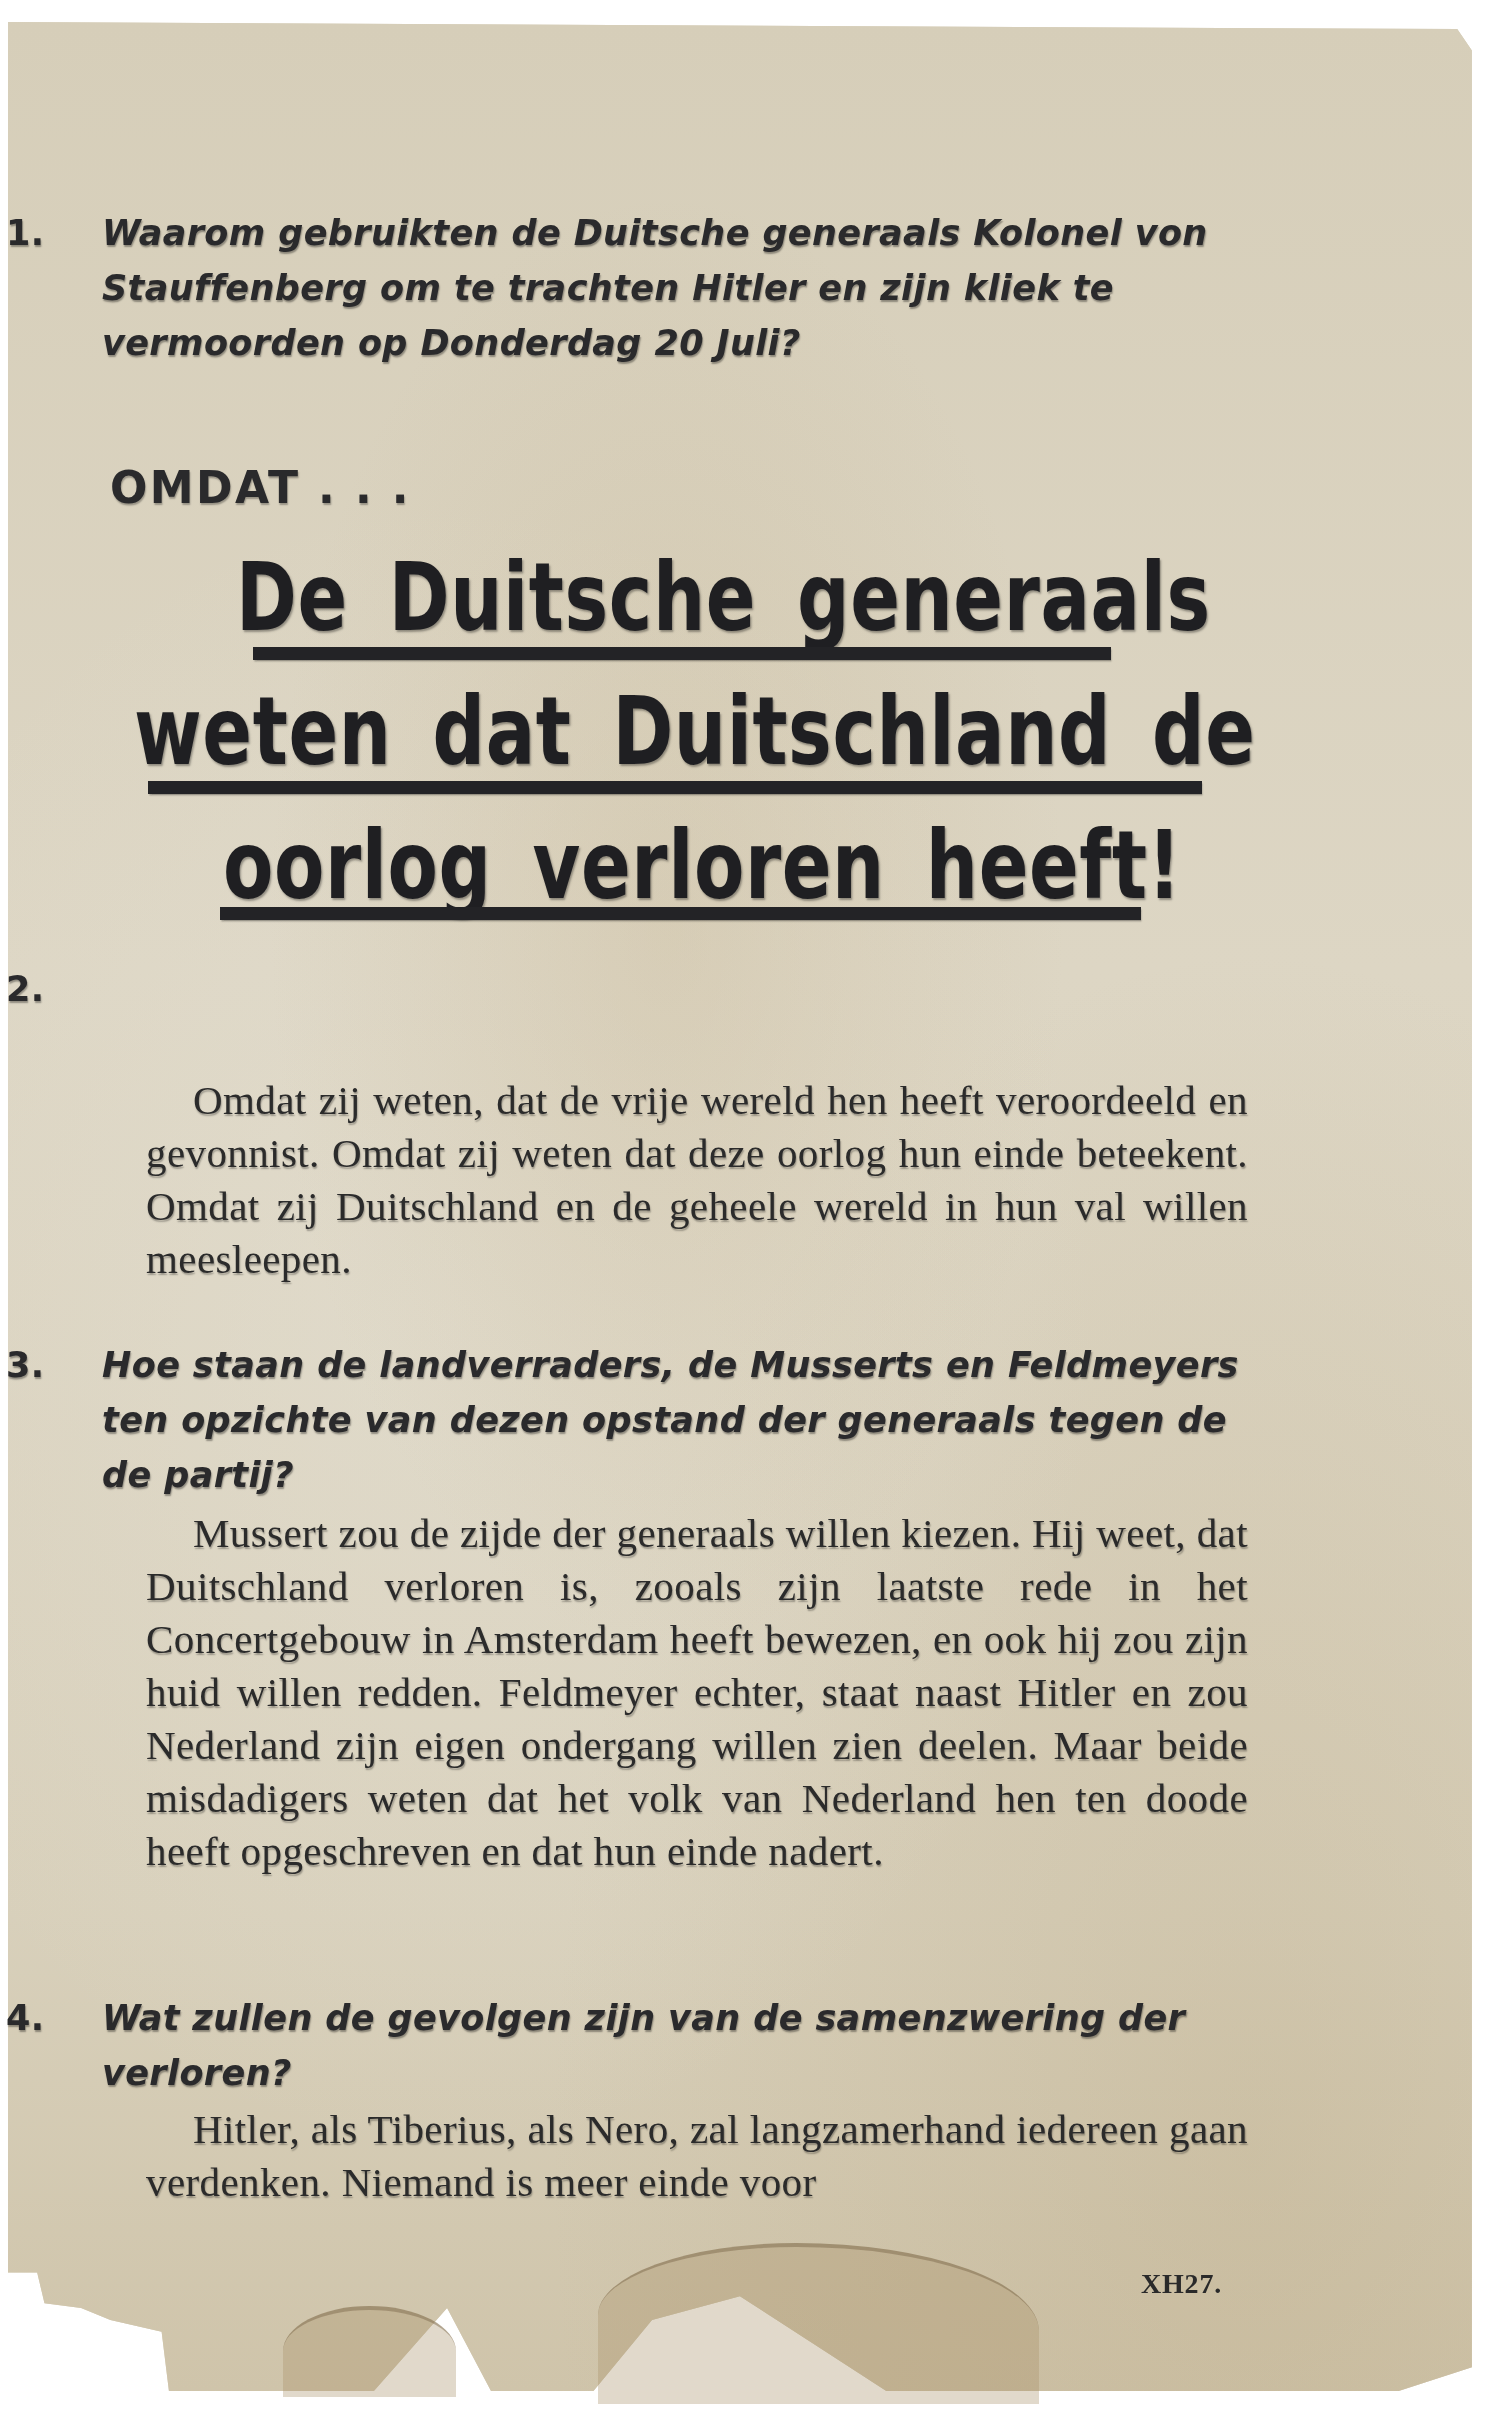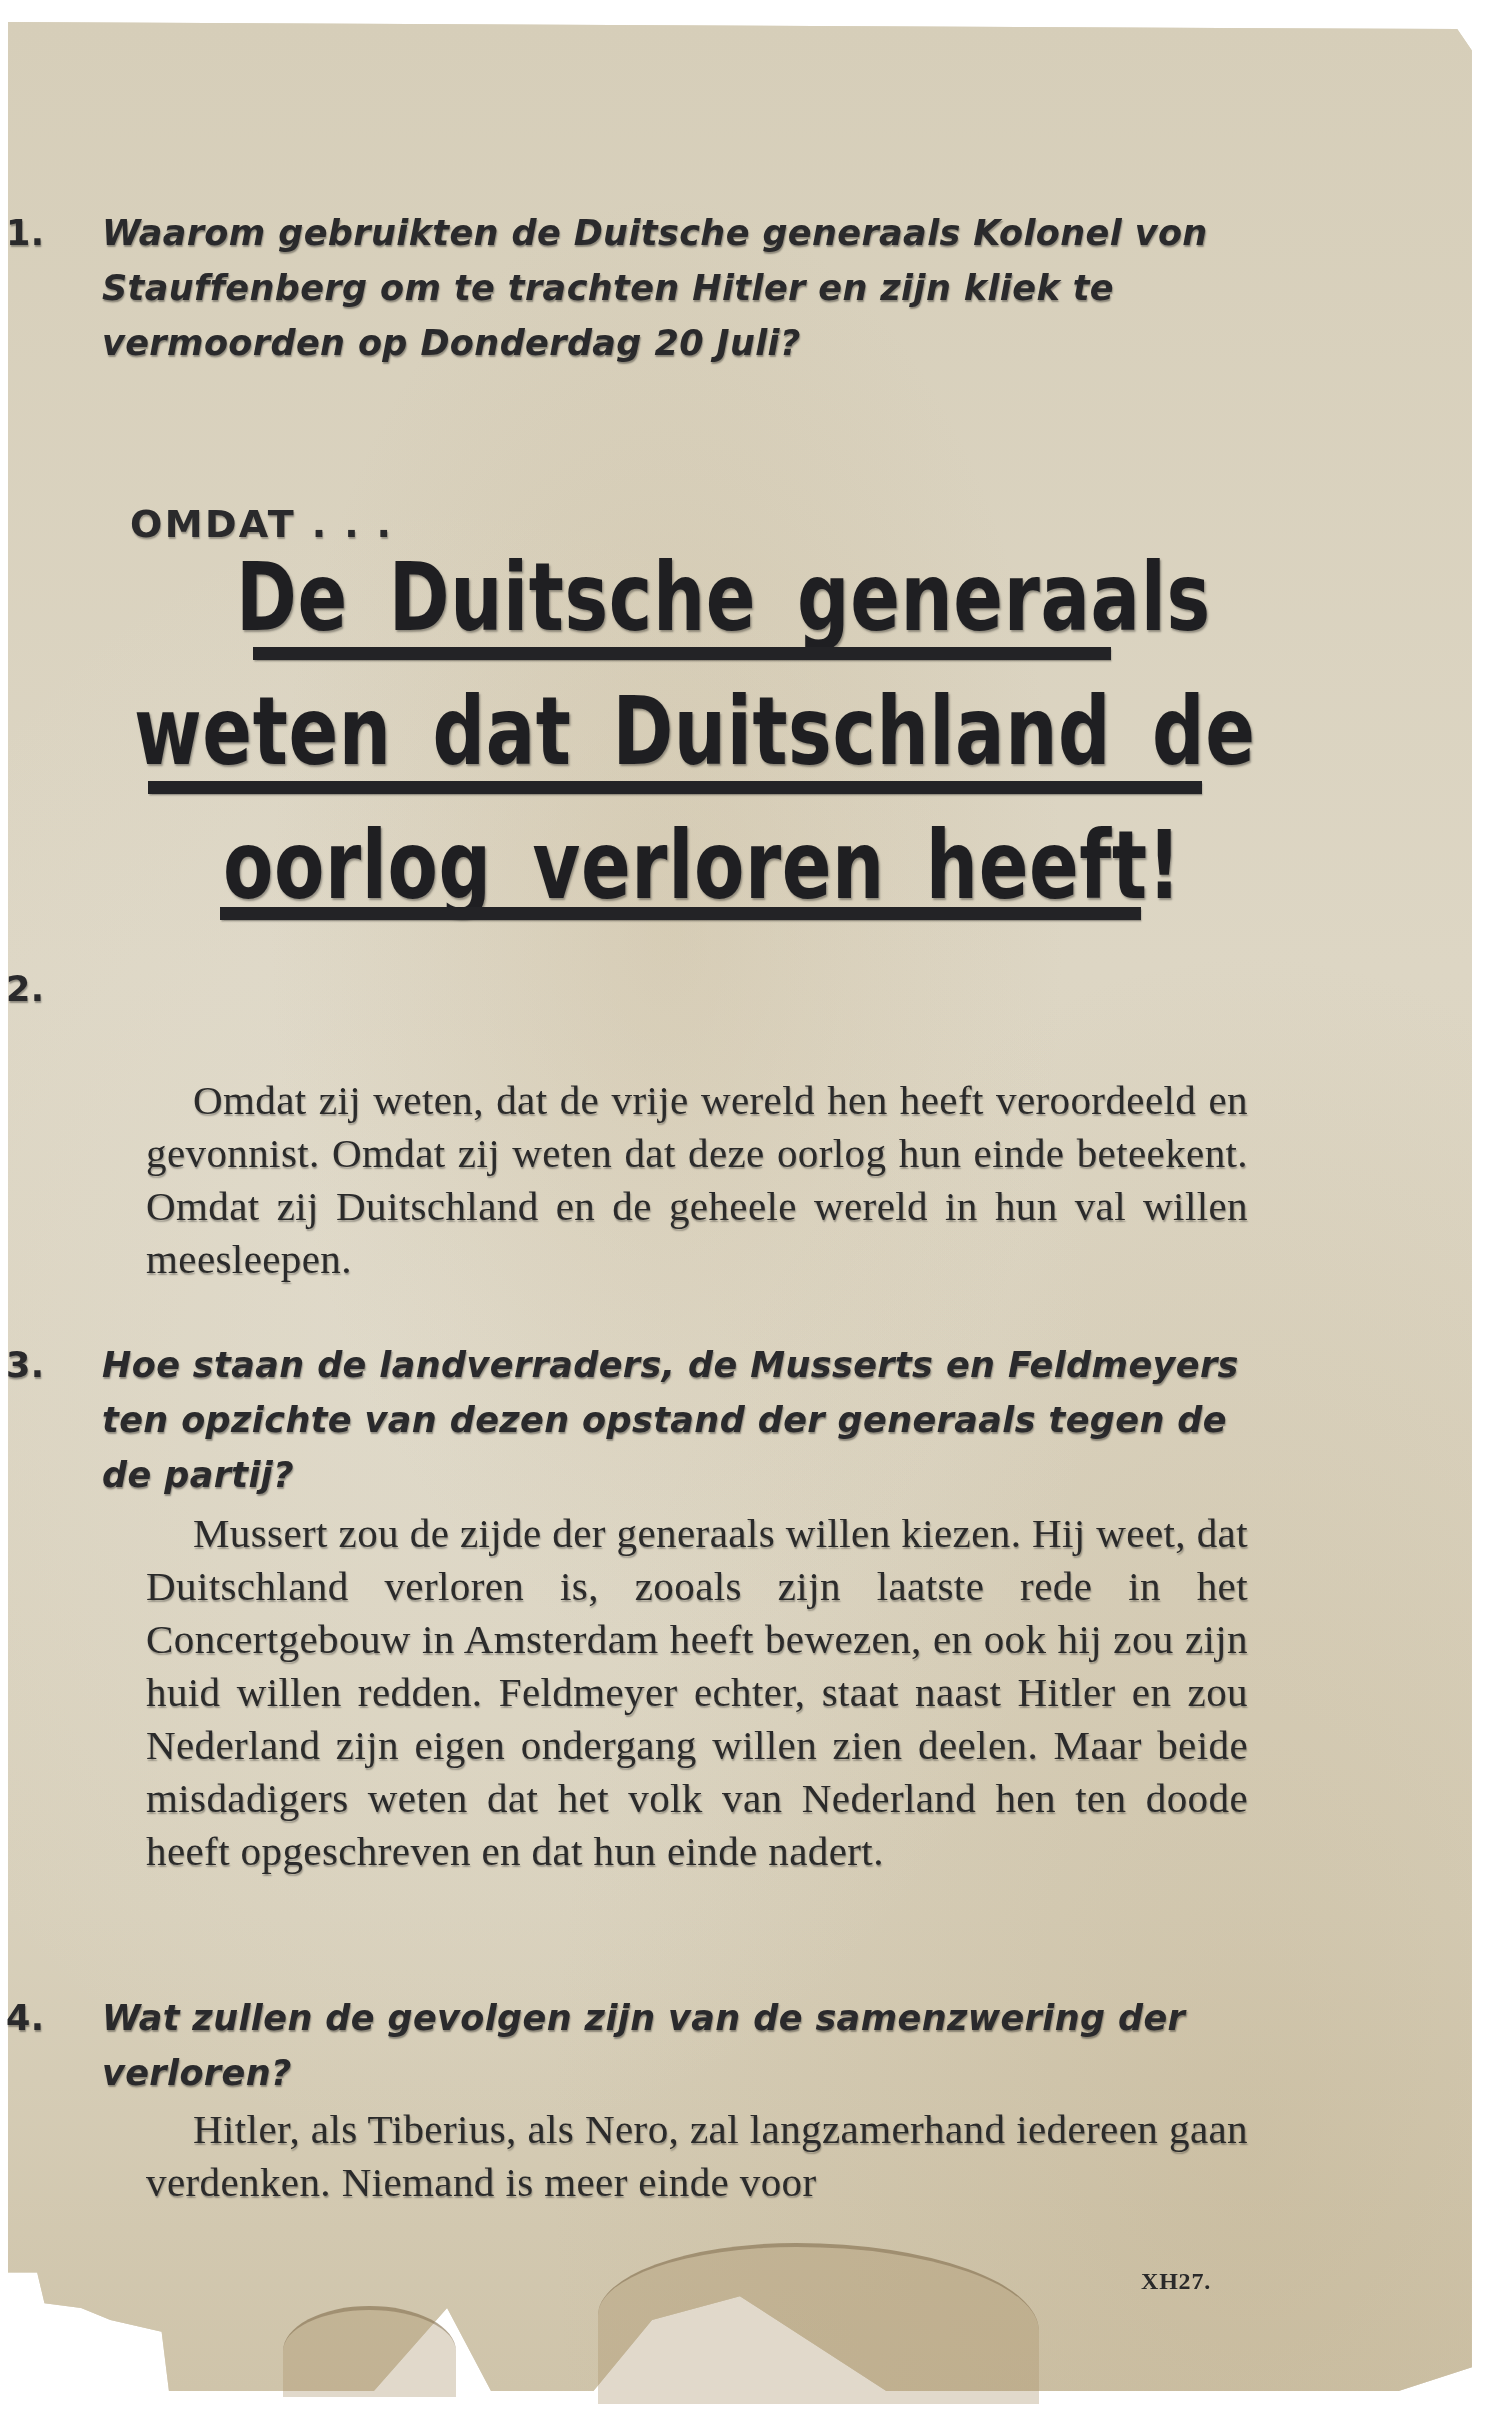--- a/index.html
+++ b/index.html
@@ -35,38 +35,37 @@
       position: absolute; left: 102px; width: 1165px;
       font-size: 35px; line-height: 55px; letter-spacing: 0.4px;
     }
     .q .num { position: absolute; left: -96px; top: 0; font-style: normal; }
     .ans {
       position: absolute; left: 146px; width: 1102px;
       font-size: 41px; line-height: 53px; text-align: justify;
       text-indent: 47px; letter-spacing: 0.4px;
     }
     .omdat {
-      position: absolute; left: 110px; top: 502px;
+      position: absolute; left: 110px; top: 462px;
       font-family: "DejaVu Sans", sans-serif; font-weight: bold;
-      font-size: 38px; color: #2a2a2c; letter-spacing: 2.4px;
+      font-size: 44px; color: #2a2a2c; letter-spacing: 2.4px;
       text-shadow: 0.8px 1.6px 1.6px rgba(0,0,0,0.3);
-      margin-left: 20px;
     }
     .headline {
       position: absolute; font-family: "DejaVu Sans", sans-serif;
       font-weight: bold; color: #1f1f22; font-size: 94px;
       transform: scaleX(0.78); transform-origin: left top;
       text-shadow: 1.6px 2.4px 2.4px rgba(0,0,0,0.35); white-space: nowrap;
       word-spacing: 19px; letter-spacing: 0.8px;
     }
     .rule { position: absolute; height: 12.6px; background: #232326; box-shadow: 0.8px 1.6px 1.6px rgba(0,0,0,0.3); }
     .code {
       position: absolute; left: 1141px; top: 2268px;
       font-family: "Liberation Serif", serif; font-weight: bold;
-      font-size: 24px; color: #2a2a2a; letter-spacing: 0.8px;
+      font-size: 28px; color: #2a2a2a; letter-spacing: 0.8px;
     }
   </style>
 </head>
 <body>
 
 <div class="paper"></div>
 <div class="stain" style="left:598px; top:2243px; width:441px; height:157px; border-radius:45% 55% 0 0;"></div>
 <div class="stain" style="left:283px; top:2306px; width:173px; height:87px; border-radius:50% 50% 0 0;"></div>
 
 <div class="q sans" style="top:206px;">

